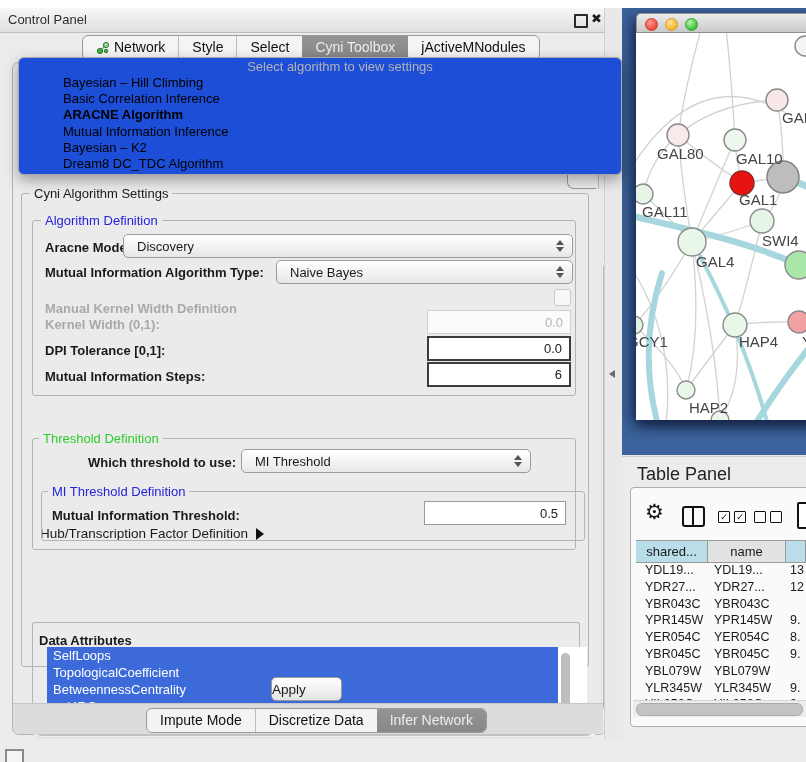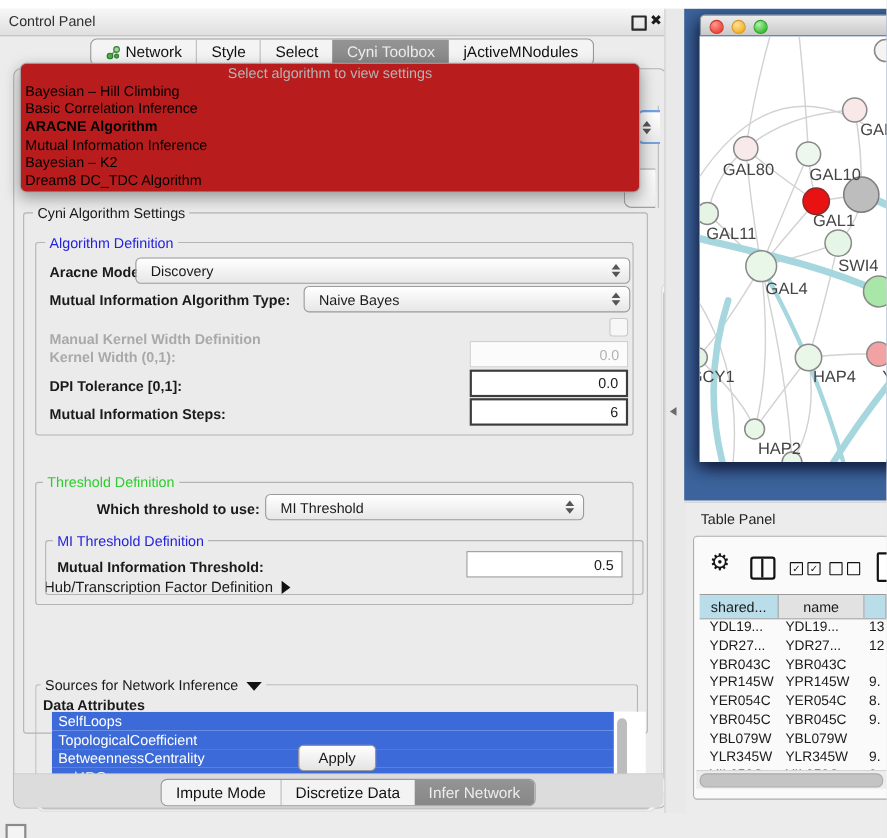--- a/index.html
+++ b/index.html
@@ -58,43 +58,43 @@
      padding-left:6px;width:505px;}
   .vscroll{left:546px;top:584px;width:14px;height:74px;background:#fff;}
   .vscroll .thumb{position:absolute;left:2px;top:6px;width:9px;height:56px;background:#bdbdbd;border-radius:5px;}
   .hscroll{left:20px;top:661px;width:564px;height:14px;background:#f2f2f2;border:1px solid #dcdcdc;
      border-radius:7px;box-sizing:border-box;}
   .hscroll .thumb{position:absolute;left:2px;top:1px;width:556px;height:10px;background:#c2c2c2;border-radius:5px;}
   .sb-track{left:588px;top:194px;width:13px;height:466px;background:#f4f4f4;border:1px solid #dcdcdc;
      border-radius:7px;box-sizing:border-box;}
   .sb-track .thumb{position:absolute;left:1px;top:5px;width:9px;height:448px;background:#b6b6b6;border-radius:5px;}
   .btn{border:1px solid #9a9a9a;border-radius:5px;background:linear-gradient(#ffffff,#e4e4e4);
-     font-size:13.5px;display:flex;align-items:center;justify-content:center;}
+     font-size:13.5px;display:flex;align-items:center;}
   .bstrip{left:13px;top:702px;width:590px;height:30px;background:#dcdcdc;border-top:1px solid #c6c6c6;
      border-radius:0 0 6px 6px;}
   
-  .popup{left:18px;top:57px;width:562px;height:116px;background:#b91c1c;border:1px solid #a8a8a8;
-     border-radius:6px;box-shadow:0 5px 14px rgba(0,0,0,.35);z-index:40;}
+  .popup{left:18px;top:57px;width:562px;height:116px;background:#1d4ed8;border:1px solid #a8a8a8;
+     border-radius:6px;box-shadow:0 5px 14px rgba(0,0,0,.35);z-index:40;padding-left:40px;}
   .pop-ph{height:16px;line-height:16px;text-align:center;color:#b4b4b4;font-size:13px;margin-top:1px;}
   .pop-item{height:16.2px;line-height:16.2px;font-size:13px;padding-left:4px;color:#000;white-space:nowrap;}
   
   .gutter{left:604px;top:8px;width:18px;height:731px;background:#e9e9e9;border-left:1px solid #cfcfcf;}
   .gut-arrow{left:609px;top:370px;width:0;height:0;border-top:4px solid transparent;
      border-bottom:4px solid transparent;border-right:6px solid #6a6a6a;}
   
   .desktop{left:622px;top:8px;width:184px;height:447px;background:#3c639b;overflow:hidden;}
   .net-window{position:absolute;left:14px;top:5px;width:200px;height:405px;border-radius:5px 5px 0 0;
      box-shadow:-4px 6px 14px rgba(5,10,35,.6),4px 8px 14px rgba(5,10,35,.5);}
   .net-titlebar{height:18px;background:linear-gradient(#ececec,#c9c9c9);border:1px solid #979797;
      border-bottom:1px solid #8f8f8f;border-radius:5px 5px 0 0;position:relative;}
   .light{position:absolute;top:3.5px;width:11px;height:11px;border-radius:50%;}
   .net-canvas{position:relative;width:200px;height:387px;background:#fff;overflow:hidden;}
   
   .tp-divline{left:622px;top:456px;width:184px;height:1px;background:#cfcfcf;}
-  .tp-title{left:637px;top:464px;font-size:13px;color:#222;}
+  .tp-title{left:637px;top:464px;font-size:18px;color:#222;}
   .tp-box{left:630px;top:487px;width:200px;height:240px;background:#fafafa;border:1px solid #adadad;
      border-radius:4px;box-sizing:border-box;}
   .gear{left:645px;top:501px;font-size:21px;color:#161616;line-height:21px;}
   .panes{left:682px;top:506px;width:19px;height:17px;border:2px solid #111;border-radius:3px;}
   .panes:before{content:"";position:absolute;left:8px;top:0;width:2px;height:17px;background:#111;}
   .cbx{width:10px;height:10px;border:1.6px solid #111;border-radius:1px;display:inline-block;
      font-size:9px;line-height:10px;text-align:center;font-weight:bold;color:#111;}
   .doc-ico{left:797px;top:502px;width:16px;height:23px;border:2px solid #111;border-radius:2px;background:#fff;}
   .tp-header{left:636px;top:540px;width:170px;height:21px;display:flex;border-top:1px solid #9a9a9a;
      border-bottom:1px solid #9a9a9a;font-size:13px;}
@@ -197,21 +197,20 @@
       <div class="abs fs" style="left:8px;top:52px;width:522px;height:48px;padding-left:20px;">
         <span class="legend leg-blue" style="left:6px;">MI Threshold Definition</span>
         <div class="abs lbl" style="left:10px;top:16px;">Mutual Information Threshold:</div>
         <div class="abs inp norm" style="left:382px;top:9px;width:142px;height:24px;">
             <span>0.5</span>
           </div>
       </div>
     </div>
 
     <div class="abs fs" style="left:10px;top:428px;width:546px;height:102px;border-bottom:none;border-radius:3px 3px 0 0;">
-      <span class="legend" style="left:4px;"><span>Sources for Network Inference</span><span class="tri-down"></span></span>
       <div class="abs lbl" style="left:6px;top:10px;">Data Attributes</div>
     </div>
   </div>
 
   <div class="abs attr-list" id="attrlist">
       <div class="attr-item">SelfLoops</div>
       <div class="attr-item">TopologicalCoefficient</div>
       <div class="attr-item">BetweennessCentrality</div>
       <div class="attr-item">gal4RGexp</div>
     </div>

